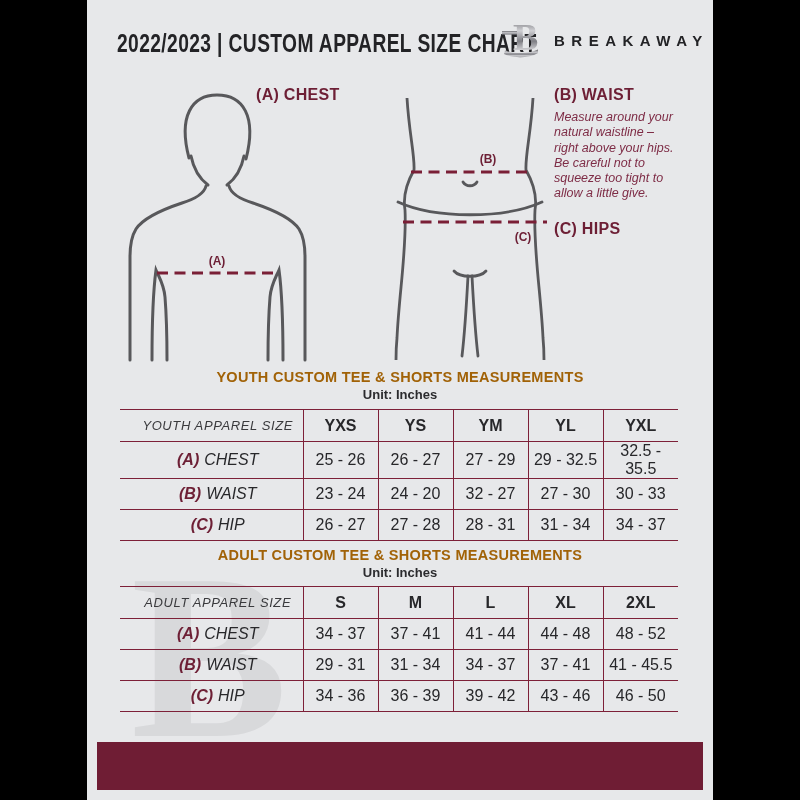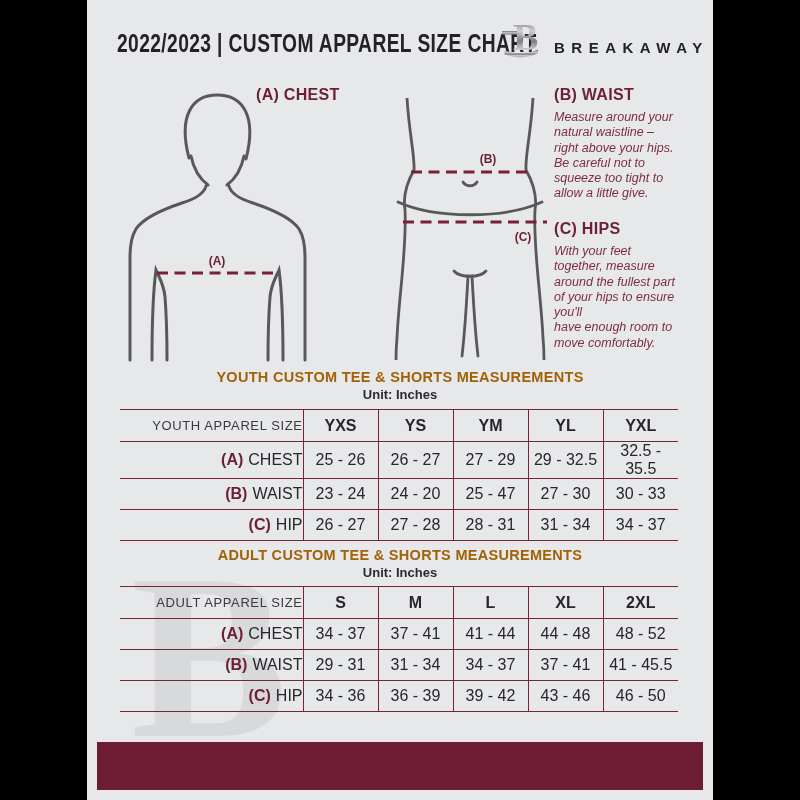--- a/index.html
+++ b/index.html
@@ -13,21 +13,21 @@
     background:#e7e8ea;overflow:hidden;
   }
   
   .doc-title{
     position:absolute;left:30px;top:29px;
     font-weight:700;font-size:24px;color:#232326;
     letter-spacing:0.5px;white-space:nowrap;
     transform:scale(0.80,1.08);transform-origin:0 50%;
   }
   .brand{
-    position:absolute;left:467px;top:39px;
+    position:absolute;left:467px;top:32px;
     font-weight:700;font-size:15px;letter-spacing:6.5px;color:#232326;white-space:nowrap;
   }
   .logo{position:absolute;left:415px;top:14px;}
   
   .instr-head{
     position:absolute;font-weight:800;font-size:16px;color:#6d1f35;letter-spacing:0.3px;white-space:nowrap;
   }
   .instr-body{
     position:absolute;font-style:italic;font-size:12.5px;line-height:1.22;
     color:#7e2c46;white-space:pre-line;
@@ -54,21 +54,21 @@
   table.size-table{
     position:absolute;left:33px;width:558px;
     border-collapse:collapse;table-layout:fixed;z-index:2;
   }
   table.size-table td{
     font-size:16px;color:#27272a;text-align:center;padding:0;height:30px;
     border-top:1.5px solid #7d2038;
   }
   table.size-table tr:last-child td{border-bottom:1.5px solid #7d2038;}
   table.size-table td + td{border-left:1.5px solid #7d2038;}
-  table.size-table td.lbl{text-align:right;padding-left:13px;}
+  table.size-table td.lbl{text-align:center;padding-left:13px;font-style:italic;}
   table.size-table tr.hdr td{height:31px;font-weight:700;}
   table.size-table tr.hdr td.lbl{font-weight:400;letter-spacing:0.6px;color:#3a3a3d;font-size:13px;}
   .pfx{color:#6d1f35;font-weight:700;margin-right:5px;}
   
   .watermark{
     position:absolute;left:44px;top:540px;z-index:1;
     font-family:"Liberation Serif",serif;font-weight:700;
     font-size:235px;line-height:1;color:#d8d9db;
     user-select:none;
   }
@@ -137,27 +137,20 @@
 
   <div class="instr-head" id="chest-head">(A) CHEST</div>
   <div class="instr-head" id="waist-head">(B) WAIST</div>
   <div class="instr-body" id="waist-body">Measure around your
 natural waistline –
 right above your hips.
 Be careful not to
 squeeze too tight to
 allow a little give.</div>
   <div class="instr-head" id="hips-head">(C) HIPS</div>
-  <div class="instr-body" id="hips-body">With your feet
-together, measure
-around the fullest part
-of your hips to ensure
-you'll
-have enough room to
-move comfortably.</div>
 
   <div class="watermark">B</div>
 
   <div class="section-title" style="top:369px">YOUTH CUSTOM TEE &amp; SHORTS MEASUREMENTS</div>
   <div class="unit-line" style="top:387px">Unit: Inches</div>
   <table class="size-table" style="top:409px">
     <colgroup>
         <col style="width:183px">
         <col style="width:75px">
         <col style="width:75px">
@@ -179,21 +172,21 @@
       <td>25 - 26</td>
       <td>26 - 27</td>
       <td>27 - 29</td>
       <td>29 - 32.5</td>
       <td>32.5 - 35.5</td>
     </tr>
     <tr>
       <td class="lbl"><span class="pfx">(B)</span><span>WAIST</span></td>
       <td>23 - 24</td>
       <td>24 - 20</td>
-      <td>25 - 47</td>
+      <td>32 - 27</td>
       <td>27 - 30</td>
       <td>30 - 33</td>
     </tr>
     <tr>
       <td class="lbl"><span class="pfx">(C)</span><span>HIP</span></td>
       <td>26 - 27</td>
       <td>27 - 28</td>
       <td>28 - 31</td>
       <td>31 - 34</td>
       <td>34 - 37</td>

